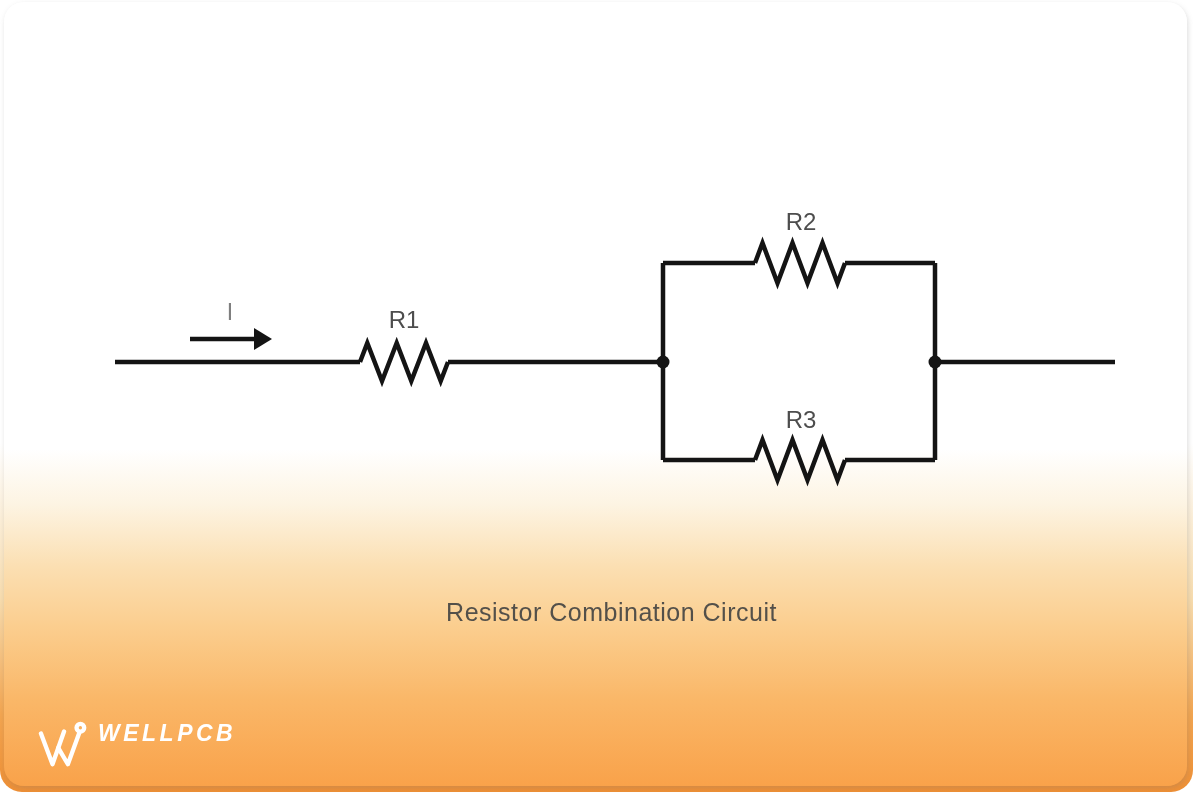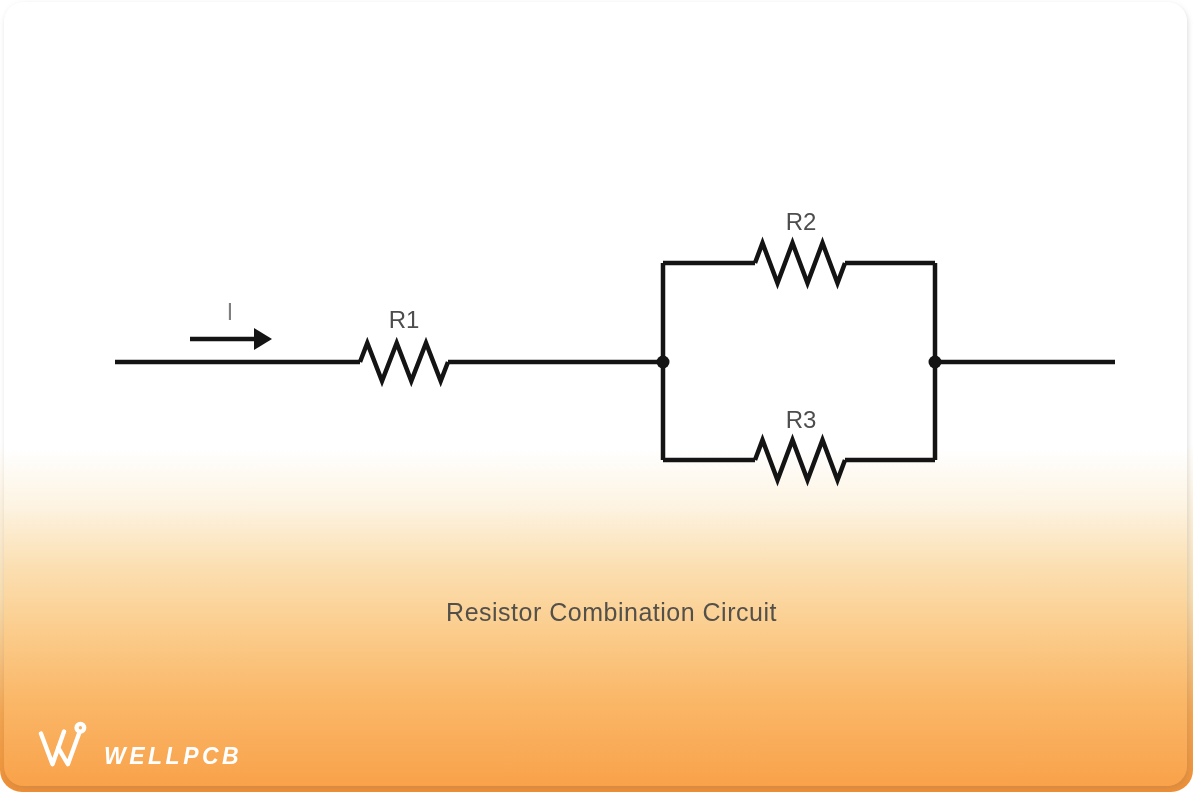--- a/index.html
+++ b/index.html
@@ -66,22 +66,22 @@
     font-size: 25px;
     letter-spacing: 0.5px;
     color: #53504a;
     transform: translateX(16px);
   }
   .logo {
     position: absolute;
     left: 32px;
     top: 718px;
     display: flex;
-    align-items: flex-end;
-    gap: 10px;
+    align-items: flex-start;
+    gap: 4px;
   }
   .logo-mark {
     width: 58px;
     height: 50px;
   }
   .logo-text {
     color: #ffffff;
     font-size: 23px;
     font-weight: bold;
     font-style: italic;

